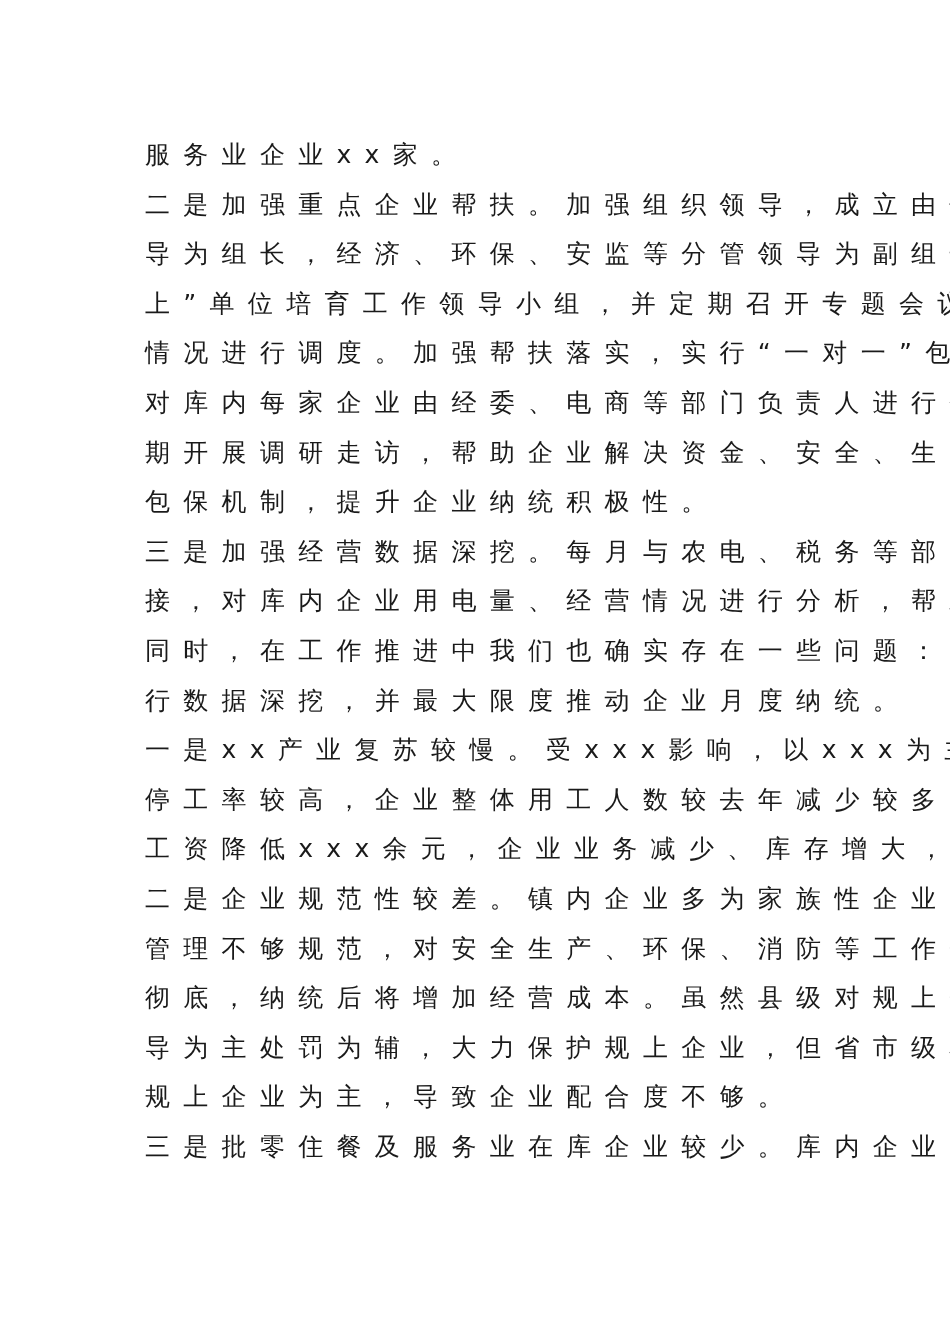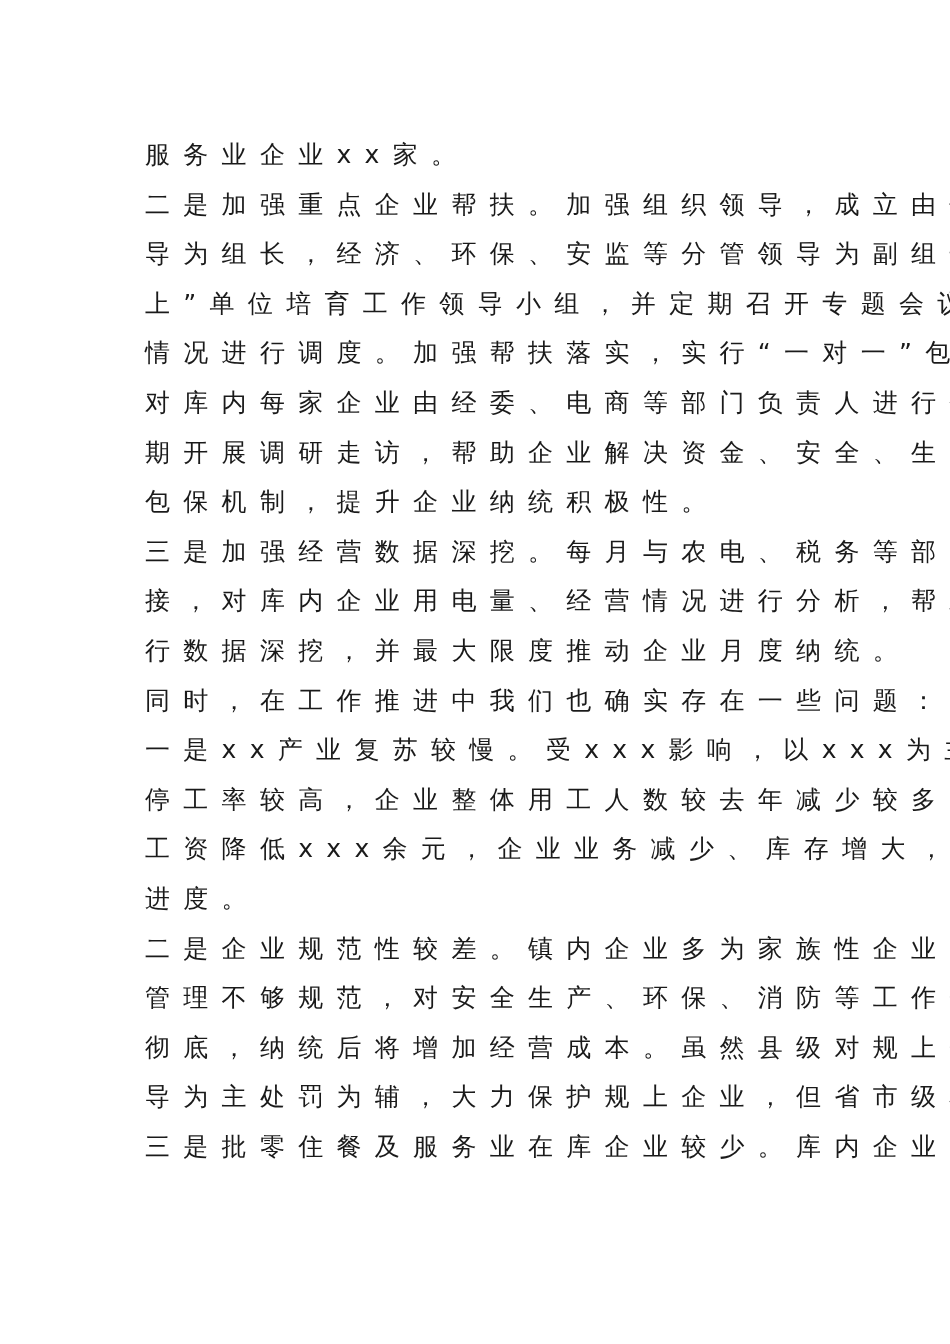--- a/index.html
+++ b/index.html
@@ -24,25 +24,25 @@
     <div class="line">服务业企业xx家。</div>
     <div class="line">二是加强重点企业帮扶。加强组织领导，成立由镇主要领</div>
     <div class="line">导为组长，经济、环保、安监等分管领导为副组长的“四</div>
     <div class="line">上”单位培育工作领导小组，并定期召开专题会议对培育</div>
     <div class="line">情况进行调度。加强帮扶落实，实行“一对一”包保机制</div>
     <div class="line">对库内每家企业由经委、电商等部门负责人进行包保，定</div>
     <div class="line">期开展调研走访，帮助企业解决资金、安全、生产经营等</div>
     <div class="line">包保机制，提升企业纳统积极性。</div>
     <div class="line">三是加强经营数据深挖。每月与农电、税务等部门进行对</div>
     <div class="line">接，对库内企业用电量、经营情况进行分析，帮助企业进</div>
+    <div class="line">同时，在工作推进中我们也确实存在一些问题：</div>
     <div class="line">行数据深挖，并最大限度推动企业月度纳统。</div>
-    <div class="line">同时，在工作推进中我们也确实存在一些问题：</div>
     <div class="line">一是xx产业复苏较慢。受xxx影响，以xxx为主的中小企业</div>
     <div class="line">停工率较高，企业整体用工人数较去年减少较多，人均月</div>
     <div class="line">工资降低xxx余元，企业业务减少、库存增大，影响了纳统</div>
-    <div class="line">进度。</div>
     <div class="line">二是企业规范性较差。镇内企业多为家族性企业，对财务</div>
     <div class="line">管理不够规范，对安全生产、环保、消防等工作落实不够</div>
     <div class="line">彻底，纳统后将增加经营成本。虽然县级对规上企业以指</div>
     <div class="line">导为主处罚为辅，大力保护规上企业，但省市级检查仍以</div>
+    <div class="line">规上企业为主，导致企业配合度不够。</div>
     <div class="line">三是批零住餐及服务业在库企业较少。库内企业以工业企</div>
   </div>
 </div>
 
 </body></html>

